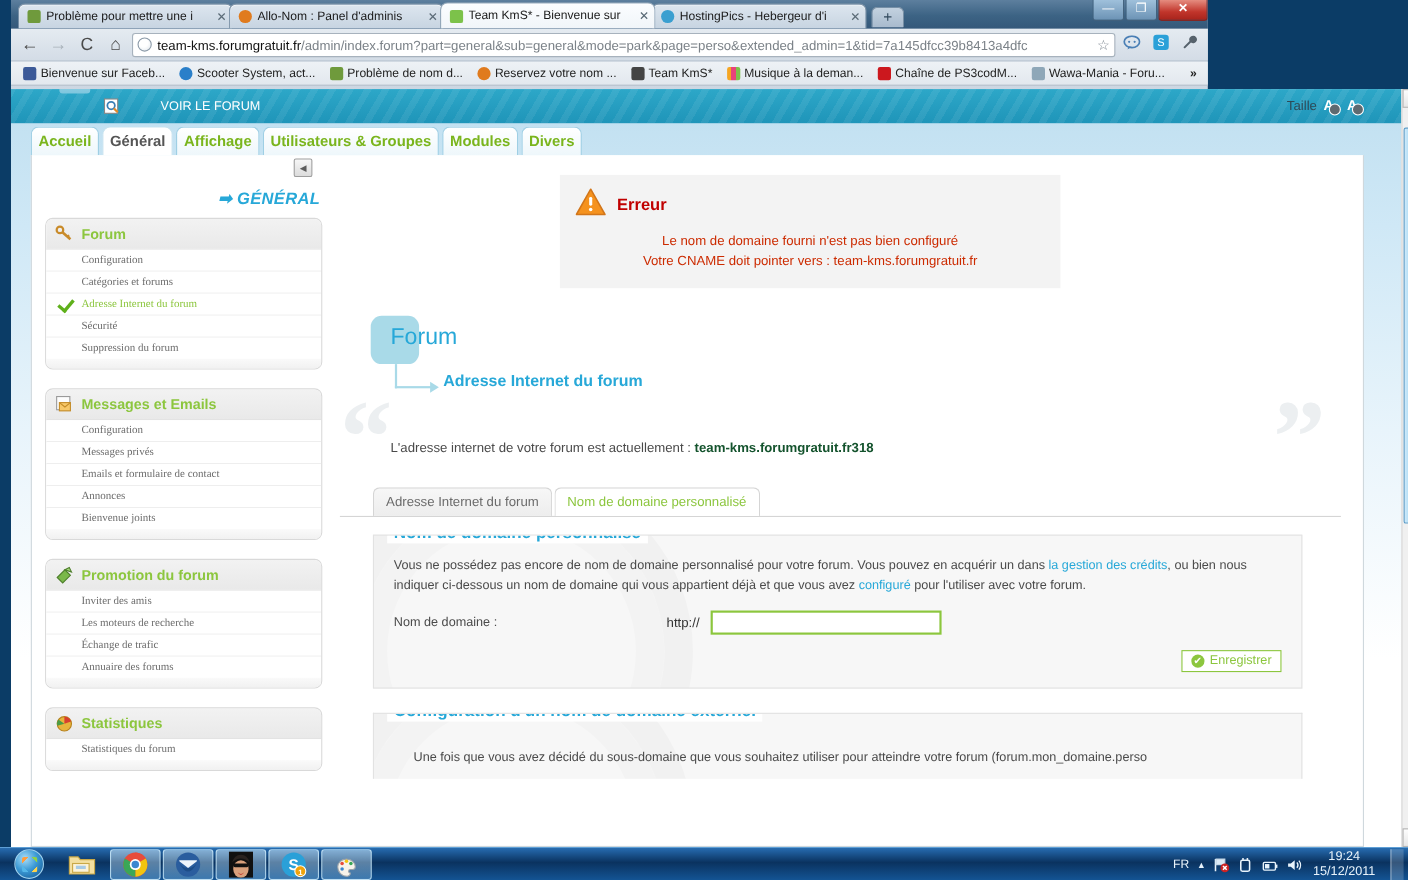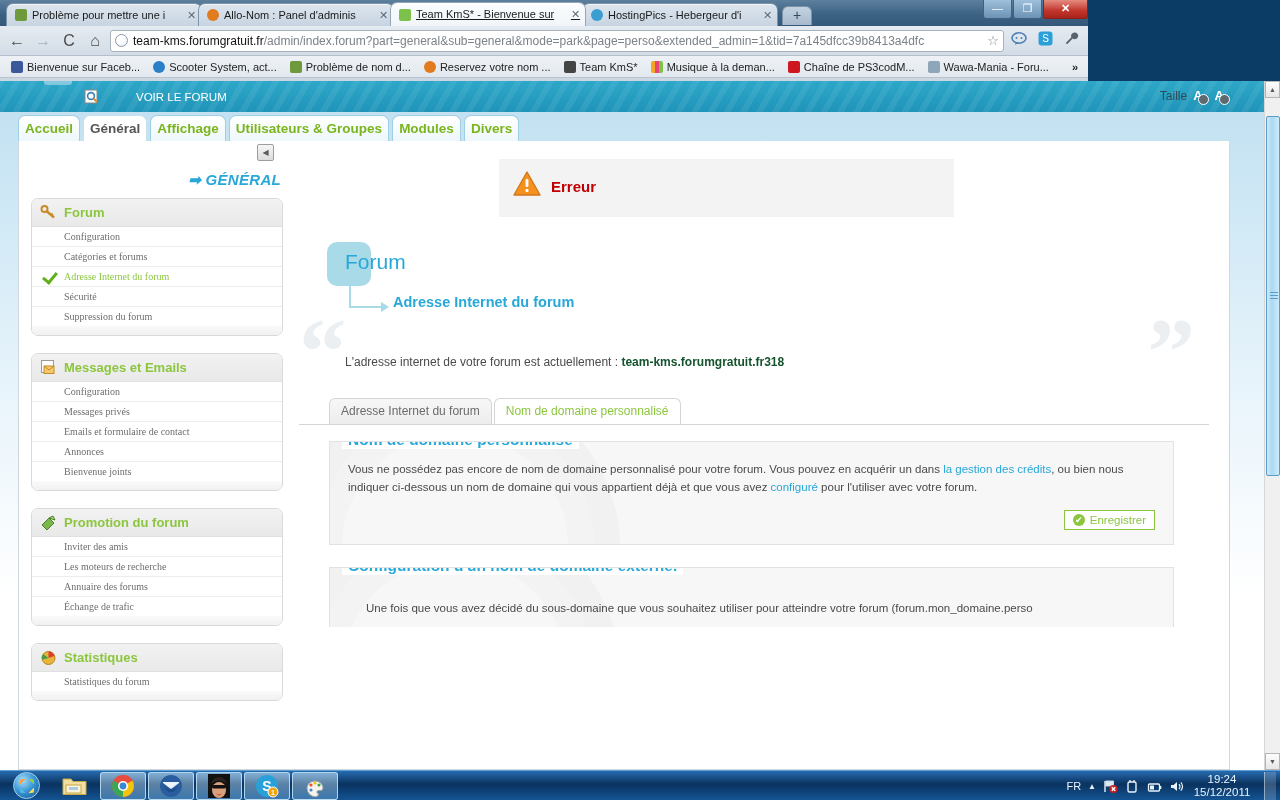--- a/index.html
+++ b/index.html
@@ -4,21 +4,21 @@
 <style>
   * { box-sizing: border-box; margin: 0; padding: 0; }
   html, body {
     width: 1280px; height: 800px; overflow: hidden;
     font-family: "Liberation Sans", sans-serif;
     background: #0b3c66;
   }
 
   
   .browser {
-    position: absolute; left: 0; top: 0; width: 1088px; height: 770px;
+    position: absolute; left: 10px; top: 0; width: 1088px; height: 770px;
     background: linear-gradient(to bottom, #cfd9e4 0%, #b6c4d4 100%);
   }
 
   
   .tabstrip {
     position: relative; height: 26px;
     background: linear-gradient(to bottom, #5d7f9e 0%, #3c6384 55%, #34587a 100%);
     padding-left: 6px;
   }
   .tab {
@@ -384,21 +384,21 @@
     <div class="tab" style="left:6px;width:196px;">
       <span class="favicon" style="background:#6f9a3c;"></span>
       <span class="tab-title">Problème pour mettre une i</span>
       <span class="tab-close">✕</span>
     </div>
     <div class="tab" style="left:198px;width:196px;">
       <span class="favicon" style="background:#e07b1e;border-radius:50%;"></span>
       <span class="tab-title">Allo-Nom : Panel d'adminis</span>
       <span class="tab-close">✕</span>
     </div>
-    <div class="tab active" style="left:390px;width:196px;text-decoration:underline;">
+    <div class="tab active" style="left:390px;width:196px;">
       <span class="favicon" style="background:#7cc24a;"></span>
       <span class="tab-title">Team KmS* - Bienvenue sur</span>
       <span class="tab-close">✕</span>
     </div>
     <div class="tab" style="left:582px;width:196px;">
       <span class="favicon" style="background:#3a9fd0;border-radius:50%;"></span>
       <span class="tab-title">HostingPics - Hebergeur d'i</span>
       <span class="tab-close">✕</span>
     </div>
     <div class="newtab" style="left:782px;">+</div>
@@ -572,22 +572,22 @@
                 <svg width="17" height="17" viewBox="0 0 17 17">
                     <path d="M2 11 L9 4 L14 9 L7 16 Z" fill="#7ab84a" stroke="#4e7f2c"></path>
                     <path d="M9 4 L13 2 L15 6 Z" fill="#a5d97a" stroke="#4e7f2c"></path>
                   </svg>
               </span>
               <span class="ph-label">Promotion du forum</span>
             </div>
             <ul>
               <li>Inviter des amis</li>
               <li>Les moteurs de recherche</li>
+              <li>Échange de trafic</li>
               <li>Annuaire des forums</li>
-              <li>Échange de trafic</li>
             </ul>
             <div class="panel-foot"></div>
           </div>
 
           <div class="panel">
             <div class="panel-head">
               <span class="ph-ico">
                 <svg width="17" height="17" viewBox="0 0 17 17">
                     <circle cx="8.5" cy="9" r="6.5" fill="#e8b53c" stroke="#b8821c"></circle>
                     <path d="M8.5 9 L8.5 2.5 A6.5 6.5 0 0 1 14.6 7 Z" fill="#d7402f"></path>
@@ -610,20 +610,24 @@
             <div class="errhead">
               <span>
                 <svg width="28" height="26" viewBox="0 0 28 26">
                     <path d="M14 1 L27 24 L1 24 Z" fill="#f5921e" stroke="#d2761a" stroke-width="1.4" stroke-linejoin="round"></path>
                     <rect x="12.6" y="8" width="2.8" height="8" rx="1.3" fill="#fff"></rect>
                     <circle cx="14" cy="19.4" r="1.6" fill="#fff"></circle>
                   </svg>
               </span>
               <span class="err-title">Erreur</span>
             </div>
+            <div class="errlines">
+              <div>Le nom de domaine fourni n'est pas bien configuré</div>
+              <div>Votre CNAME doit pointer vers : team-kms.forumgratuit.fr</div>
+            </div>
           </div>
 
           <div class="crumbwrap">
             <div class="crumb-chip"></div>
             <div class="crumb-1">Forum</div>
             <div class="crumb-arm"></div>
             <div class="crumb-tip"></div>
             <div class="crumb-2">Adresse Internet du forum</div>
           </div>
 
@@ -636,20 +640,25 @@
           <div class="innertabs">
             <div class="itab">Adresse Internet du forum</div>
             <div class="itab sel">Nom de domaine personnalisé</div>
           </div>
           <div class="hrline"></div>
 
           <div class="fs">
             <div class="fs-watermark"></div>
             <div class="fs-legend">Nom de domaine personnalisé</div>
             <p><span>Vous ne possédez pas encore de nom de domaine personnalisé pour votre forum. Vous pouvez en acquérir un dans </span><a href="#">la gestion des crédits</a><span>, ou bien nous indiquer ci-dessous un nom de domaine qui vous appartient déjà et que vous avez </span><a href="#">configuré</a><span> pour l'utiliser avec votre forum.</span></p>
+            <div class="formrow">
+              <span class="lbl">Nom de domaine :</span>
+              <span class="proto">http://</span>
+              <input class="domain-input" type="text" value="" style="">
+            </div>
             <div class="savebar">
               <div class="savebtn">
                 <span class="chk">✔</span>
                 <span>Enregistrer</span>
               </div>
             </div>
           </div>
 
           <div class="fs2">
             <div class="fs-watermark"></div>

